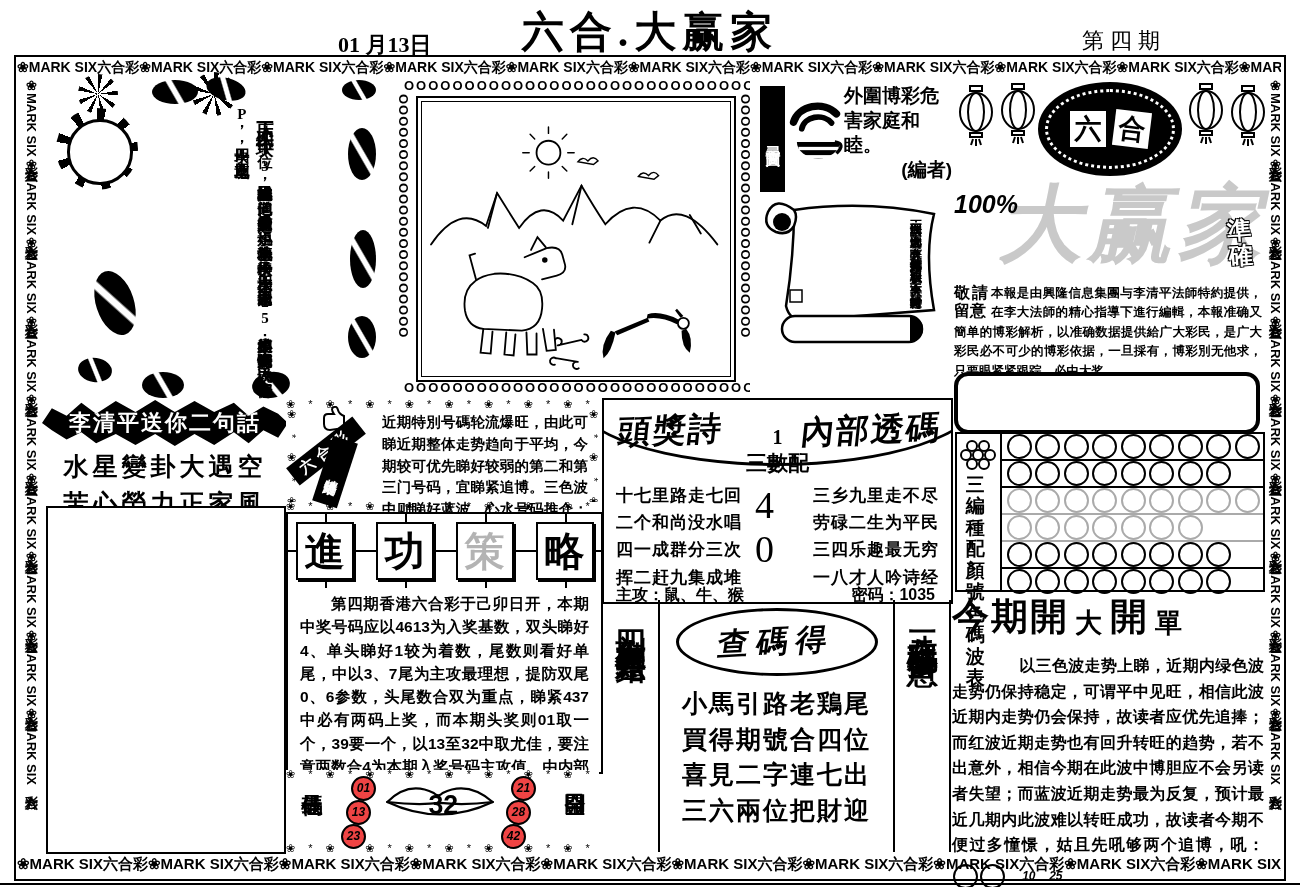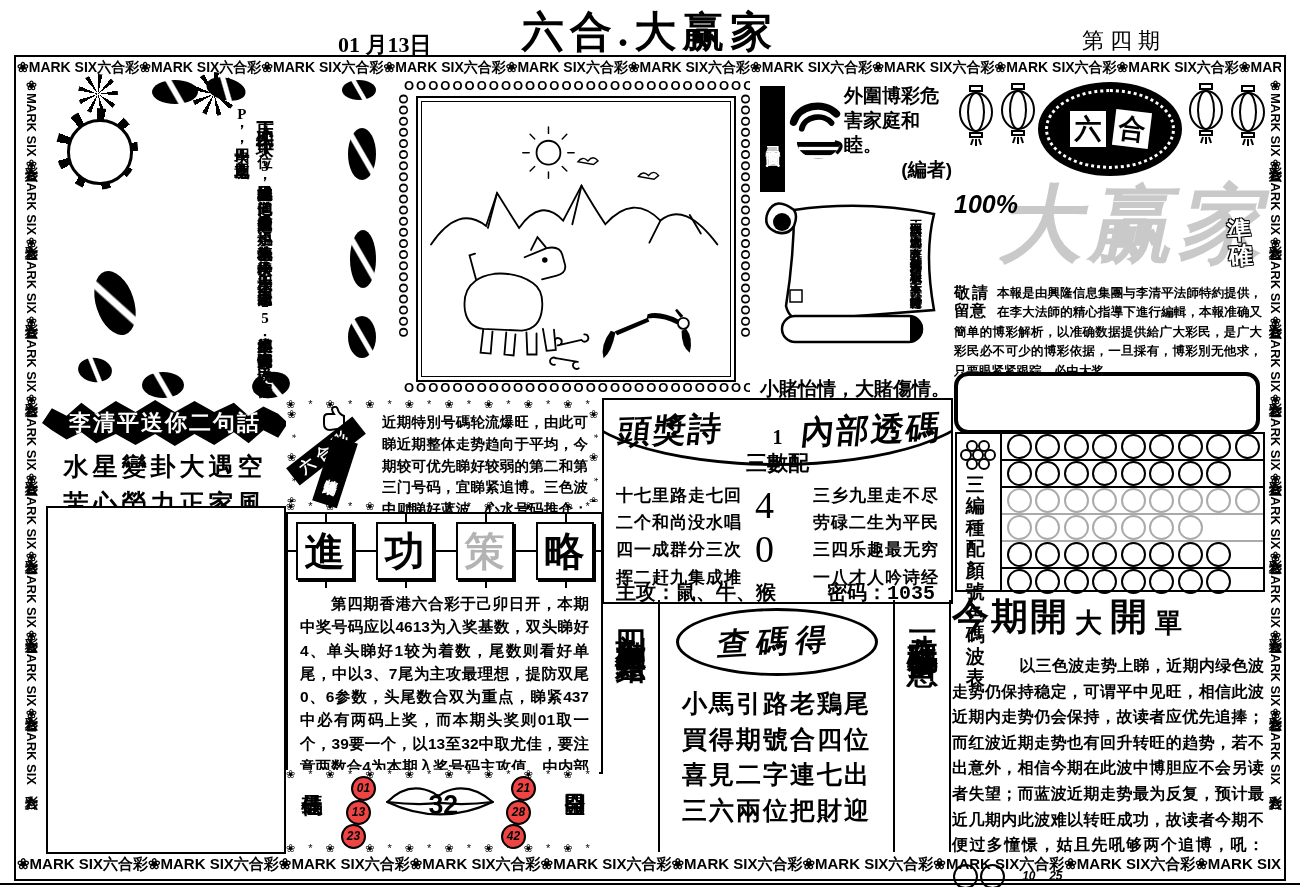--- a/index.html
+++ b/index.html
@@ -70,21 +70,21 @@
   .liuhe-tile:first-of-type{transform:rotate(-8deg);}
   .liuhe-tile:last-of-type{transform:rotate(7deg);}
   #pct{position:absolute;left:2px;top:110px;font-size:25px;font-weight:900;font-style:italic;text-align:center;}
   #brand-name{position:absolute;left:52px;top:88px;font-size:84px;font-weight:900;color:#c9c9c9;
       font-family:"Liberation Serif",serif;transform:skewX(-12deg);letter-spacing:6px;white-space:nowrap;}
   #stamp{position:absolute;right:2px;top:138px;width:34px;font-size:24px;font-weight:900;line-height:1.05;
       color:#fff;text-shadow:-1px -1px 0 #000,1px -1px 0 #000,-1px 1px 0 #000,1px 1px 0 #000;
       transform:rotate(-4deg);font-family:"Liberation Serif",serif;}
   #notice{position:absolute;left:2px;top:204px;width:308px;font-size:12.5px;font-weight:bold;
       line-height:1.55;text-align:justify;}
-  #notice .nlabel{float:left;width:34px;font-size:16px;font-weight:900;line-height:1.15;margin-right:9px;}
+  #notice .nlabel{float:left;width:34px;font-size:16px;font-weight:900;line-height:1.15;margin-right:3px;}
   #empty-rounded{position:absolute;left:2px;top:292px;width:298px;height:54px;border:4px solid #000;
       border-radius:14px;background:#fff;}
   
   #ctable{left:955px;top:432px;width:306px;height:156px;border:2px solid #000;display:flex;}
   #ctable-label{width:70px;border-right:2px solid #000;text-align:center;padding-top:2px;}
   #ctable-label .pair{font-size:19px;font-weight:900;letter-spacing:6px;line-height:1.13;
       font-family:"Liberation Serif",serif;}
   #ctable-rows{flex:1;display:flex;flex-direction:column;}
   .crow{flex:1;display:flex;align-items:center;padding-left:5px;border-bottom:2px solid #000;}
   .crow:last-child{border-bottom:none;}
@@ -143,22 +143,22 @@
   .tj-head{position:absolute;top:8px;font-size:33px;font-weight:900;font-family:"Liberation Serif",serif;
       transform:skew(-6deg,-2deg);letter-spacing:2px;}
   #tj-head-left{left:14px;} #tj-head-right{right:10px;}
   #tj-center{position:absolute;left:50%;top:26px;transform:translateX(-50%);text-align:center;width:120px;}
   #tj-num-top{font-size:20px;font-weight:bold;font-family:"Liberation Serif",serif;}
   #tj-label{font-size:21px;font-weight:900;}
   #tj-num-bottom{font-size:38px;font-family:"Liberation Serif",serif;letter-spacing:26px;margin-top:6px;}
   .tj-poem{position:absolute;top:82px;font-size:17px;font-weight:900;line-height:1.6;
       font-family:"Liberation Serif",serif;letter-spacing:1px;}
   #tj-poem-left{left:12px;} #tj-poem-right{right:12px;}
-  .tj-foot{position:absolute;bottom:-4px;font-size:20px;font-weight:900;
-      font-family:Liberation Mono, monospace;}
+  .tj-foot{position:absolute;bottom:-4px;font-size:16px;font-weight:900;
+      font-family:Liberation Sans, sans-serif;}
   #tj-foot-left{left:12px;} #tj-foot-right{right:16px;}
   
   #trio{left:602px;top:600px;width:347px;height:252px;display:flex;border-right:2.5px solid #000;}
   #sike{width:56px;border-right:2px solid #000;display:flex;align-items:flex-start;justify-content:center;
       padding-top:6px;}
   #sike .vlabel,#sanba .vlabel{font-size:31px;height:240px;letter-spacing:4px;}
   #chama{flex:1;text-align:center;}
   #chama-oval{width:196px;height:62px;border:3px solid #000;border-radius:50%;margin:8px auto 10px auto;
       display:flex;align-items:center;justify-content:center;}
   #chama-title{font-size:31px;font-weight:900;font-family:"Liberation Serif",serif;
@@ -280,21 +280,20 @@
       <svg viewBox="0 0 192 176" width="192" height="176">
         <path d="M34,12 q70,-10 140,4 q-10,40 0,96 l-128,10 q-16,2 -20,-14 q8,-50 8,-96 z" fill="#fff" stroke="#000" stroke-width="2.5"></path>
         <path d="M34,12 q-18,-14 -26,2 q-6,14 8,20 q12,4 18,-6 q4,-10 0,-16 z" fill="#fff" stroke="#000" stroke-width="2.5"></path>
         <circle cx="22" cy="24" r="9" fill="#000"></circle>
         <rect x="22" y="118" width="140" height="26" rx="13" fill="#fff" stroke="#000" stroke-width="2.5"></rect>
         <path d="M150,118 a13,13 0 1 1 0,26 z" fill="#000"></path>
         <rect x="30" y="92" width="12" height="12" fill="none" stroke="#000" stroke-width="1.5"></rect>
       </svg>
       <div id="scroll-text">一俚实話百回：進食之无肉，弃之有味，无精打采赂何方。积极进取，决不言弃，时来运转待何时。</div>
     </div>
-    <div id="gamble-slogan">小賭怡情，大賭傷情。</div>
   </div>
 
   <div class="abs" id="brand">
     <div class="lantern" style="left:4px;top:4px;">
       <svg viewBox="0 0 40 62" width="40" height="62">
           <g fill="none" stroke="#000" stroke-width="2">
             <rect x="14" y="2" width="12" height="5"></rect>
             <ellipse cx="20" cy="28" rx="16" ry="19"></ellipse>
             <ellipse cx="20" cy="28" rx="8" ry="19"></ellipse>
             <rect x="14" y="49" width="12" height="4"></rect>

